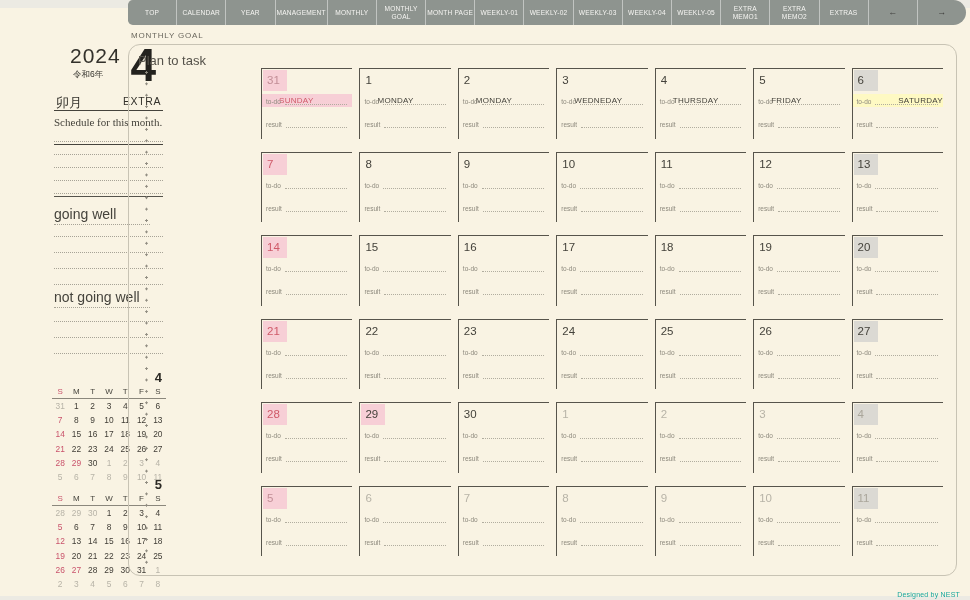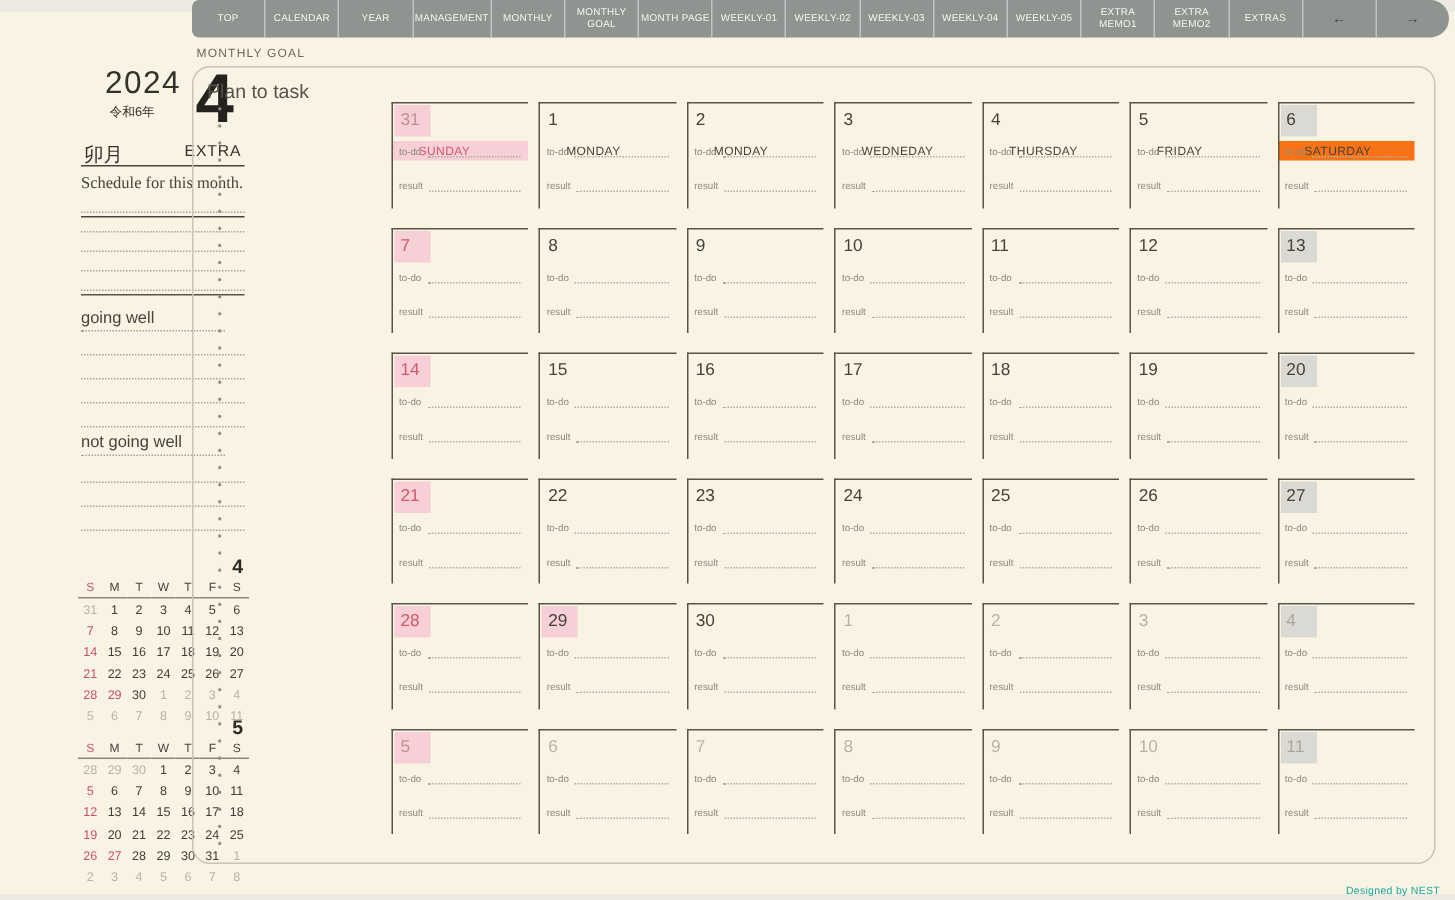--- a/index.html
+++ b/index.html
@@ -26,21 +26,21 @@
   .era{position:absolute;left:21px;top:33px;font-size:8.5px;color:#33312b;}
   .big-month{position:absolute;right:10px;top:6px;font-size:46px;font-weight:600;color:#23221e;line-height:1;}
   .month-row{position:absolute;left:2px;right:3px;top:58px;height:16px;border-bottom:1.6px solid #45433c;}
   .month-jp{position:absolute;left:2px;top:0;font-size:13px;color:#33312b;}
   .month-en{position:absolute;right:2px;top:1px;font-size:10.5px;letter-spacing:.6px;color:#33312b;}
   .sched{position:absolute;left:2px;right:3px;top:80px;font-size:11px;color:#45433c;
          border-bottom:1px solid #45433c;padding-bottom:16px;font-family:Liberation Serif, serif;}
   .dotline{border-bottom:1px dotted #a7a396;}
   .sideline{position:absolute;left:2px;right:3px;height:1px;}
   .divider{position:absolute;left:2px;right:3px;top:160px;border-bottom:1.6px solid #55534b;}
-  .welllbl{position:absolute;left:2px;right:16px;font-size:11px;color:#45433c;border-bottom:1px dotted #a7a396;padding-bottom:2px;}
+  .welllbl{position:absolute;left:2px;right:16px;font-size:14px;color:#45433c;border-bottom:1px dotted #a7a396;padding-bottom:2px;}
 
   
   .mini{position:absolute;left:0;width:114px;}
   .mini-april{top:334px;}
   .mini-may{top:441px;}
   .mini-label{text-align:right;padding-right:4px;font-size:13px;font-weight:600;color:#2c2a25;height:15px;line-height:15px;}
   .mini-grid{display:grid;grid-template-columns:repeat(7,1fr);}
   .mh{font-size:8px;color:#45433c;text-align:center;height:13px;line-height:13px;border-bottom:1px solid #8b877c;}
   .mh.s{color:#c9536b;}
   .md{font-size:8.4px;text-align:center;height:14.2px;line-height:14.2px;color:#403d36;cursor:pointer;}
@@ -53,21 +53,21 @@
   .plan-label{position:absolute;left:9px;top:8px;font-size:13px;color:#55524a;}
   .plan-dots{position:absolute;left:16px;top:26px;width:3px;height:498px;
              background-image:radial-gradient(circle at 1.5px 1.5px,#8f8b80 1px,rgba(0,0,0,0) 1.3px);
              background-size:3px 11.4px;background-repeat:repeat-y;}
   .calendar{position:absolute;left:132px;top:6px;width:689px;height:518px;
             display:grid;grid-template-columns:repeat(7,1fr);grid-template-rows:17px repeat(6,83.5px);}
   .dh{position:relative;}
   .dh-box{display:block;margin-right:7px;height:13px;line-height:13px;padding-left:18px;
           font-size:8px;letter-spacing:.3px;color:#44423b;margin-top:43px;}
   .dh.sun .dh-box{background:#f7cfd6;color:#cf5a69;}
-  .dh.sat .dh-box{background:#f97316;color:#44423b;}
+  .dh.sat .dh-box{background:#fef9c3;color:#44423b;text-align:right;}
   .cell{position:relative;margin:0 7px 13px 0;border-top:1.2px solid #57544b;border-left:1.2px solid #57544b;cursor:pointer;}
   .datebox{position:absolute;left:1px;top:1px;min-width:24px;height:21px;line-height:21px;
            padding:0 2px 0 4px;font-size:11.5px;color:#44423b;box-sizing:border-box;}
   .cell.sun .datebox{background:#f7cfd6;color:#cf5a69;}
   .cell.sun-out .datebox{background:#f7cfd6;color:#c28e96;}
   .cell.hol .datebox{background:#f7cfd6;color:#44423b;}
   .cell.sat .datebox{background:#dbd9d3;color:#44423b;}
   .cell.sat-out .datebox{background:#dbd9d3;color:#aaa69b;}
   .cell.out .datebox{color:#b7b3a7;}
   .tr-row{position:absolute;left:4px;right:5px;display:flex;align-items:flex-end;}

